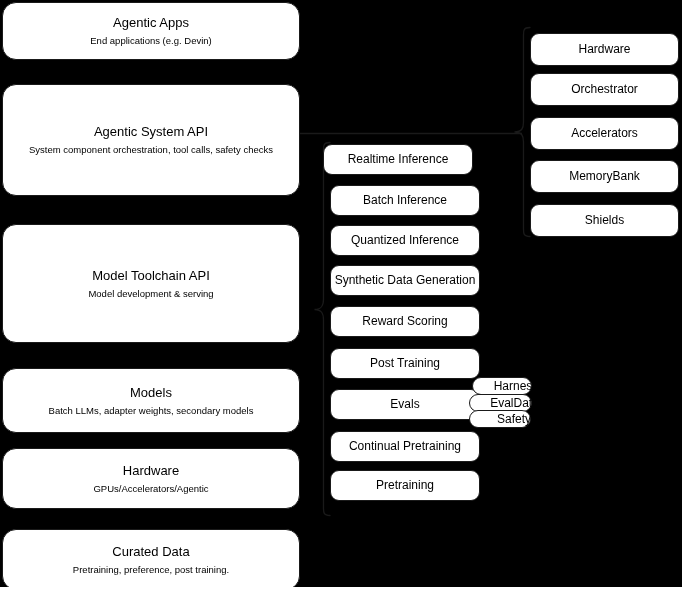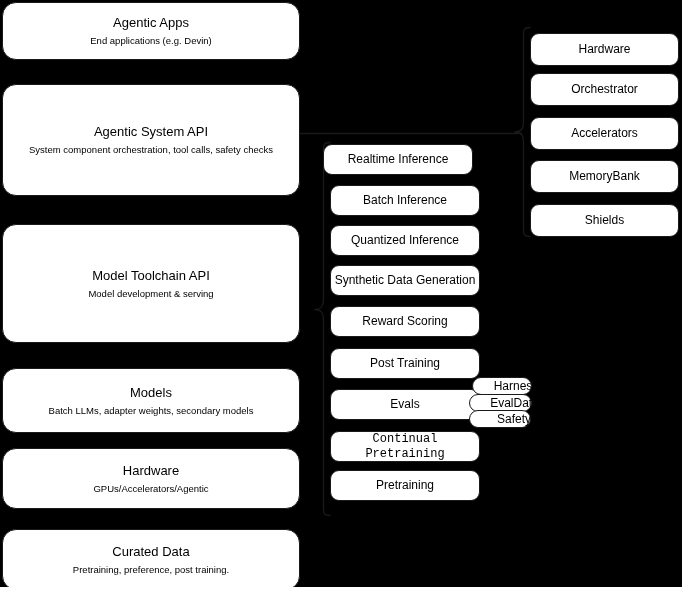--- a/index.html
+++ b/index.html
@@ -163,21 +163,21 @@
   </div>
   <div class="node chip" style="left:330px; top:306px; width:150px; height:31px;">
     <span>Reward Scoring</span>
   </div>
   <div class="node chip" style="left:330px; top:348px; width:150px; height:31px;">
     <span>Post Training</span>
   </div>
   <div class="node chip" style="left:330px; top:389px; width:150px; height:31px;">
     <span>Evals</span>
   </div>
-  <div class="node chip" style="left:330px; top:431px; width:150px; height:31px;font-family:Liberation Mono, monospace;">
+  <div class="node chip" style="left:330px; top:431px; width:150px; height:31px;">
     <span>Continual Pretraining</span>
   </div>
   <div class="node chip" style="left:330px; top:470px; width:150px; height:31px;">
     <span>Pretraining</span>
   </div>
 
   <div class="node pill" style="left:472px; top:377px; width:60px; height:18px;">
     <span>Harness</span>
   </div>
   <div class="node pill" style="left:469px; top:394px; width:63px; height:18px;">

